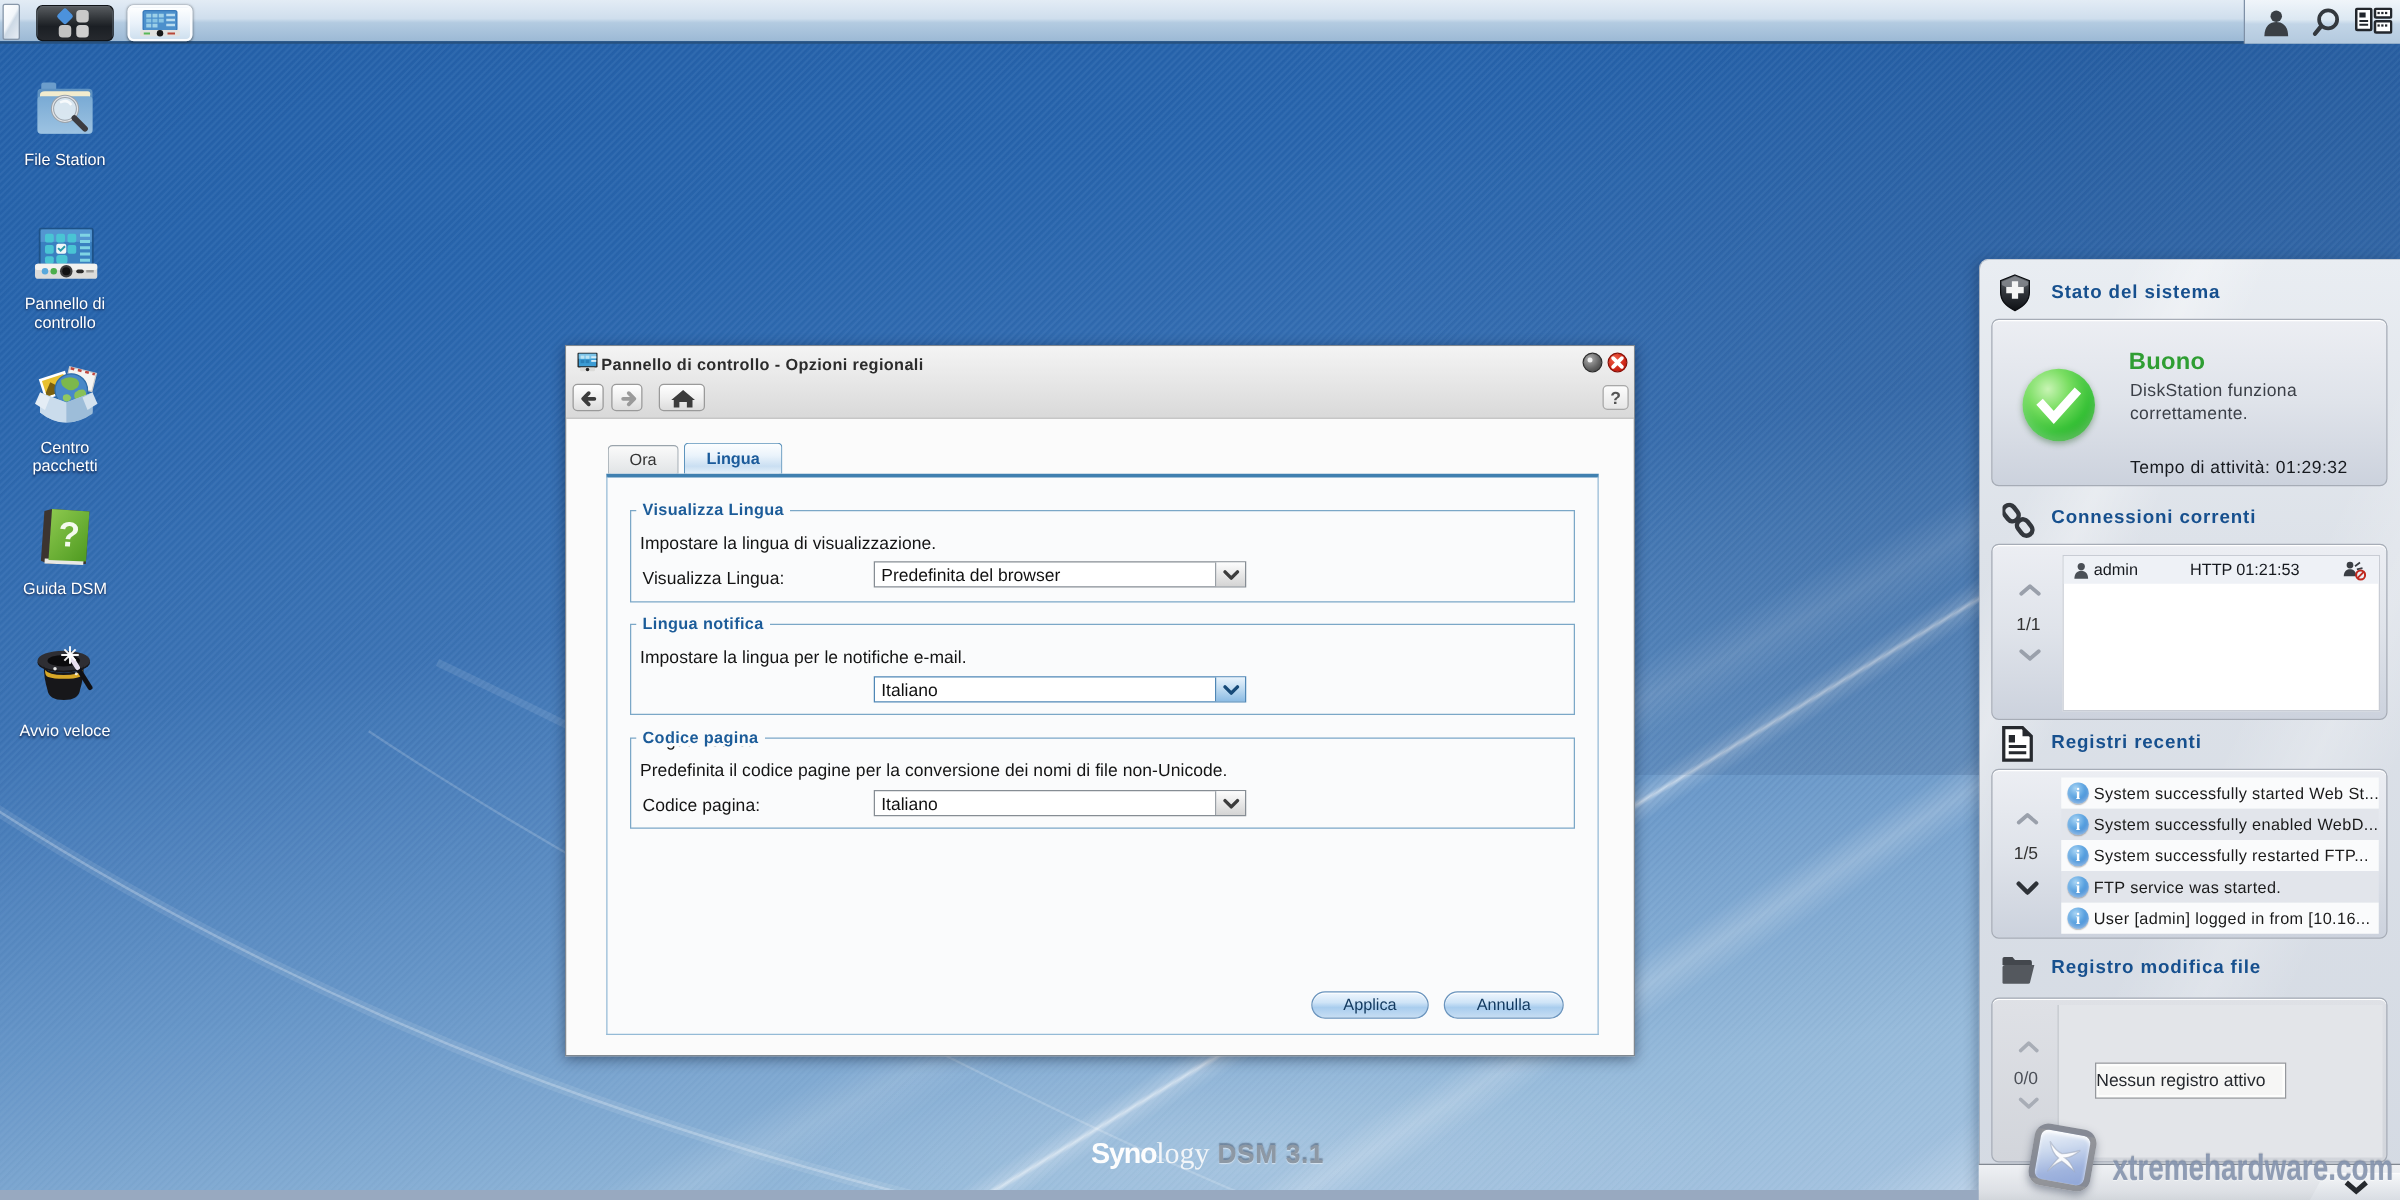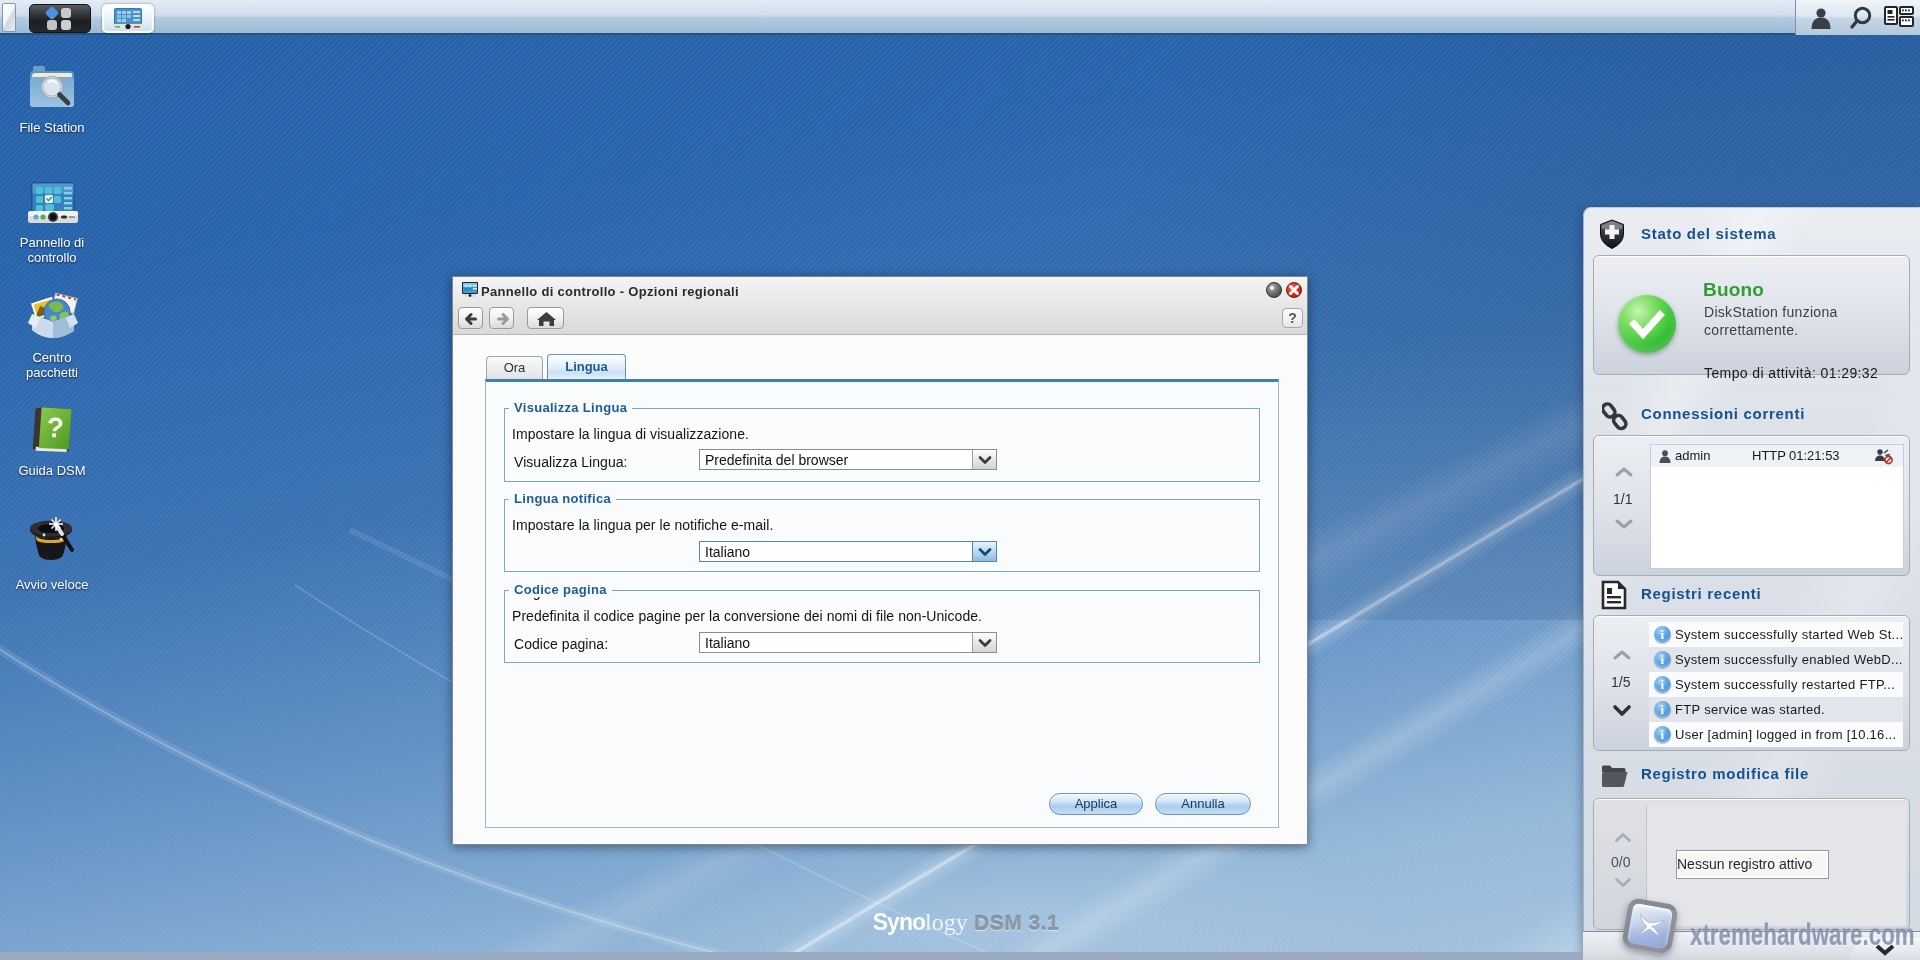--- a/index.html
+++ b/index.html
@@ -304,21 +304,21 @@
             <stop offset="0" stop-color="#6a6e74"></stop>
             <stop offset=".45" stop-color="#34383e"></stop>
             <stop offset="1" stop-color="#0e1014"></stop>
           </linearGradient>
         </defs>
       <path d="M13 1 L24.5 5.5 L24.5 15 Q24.5 24 13 29.5 Q1.5 24 1.5 15 L1.5 5.5 Z" fill="url(#shg)" stroke="#0a0c10" stroke-width="1"></path>
       <path d="M13 2.2 L23.5 6.3 L23.5 9 Q18 12 13 12 Q8 12 2.5 9 L2.5 6.3 Z" fill="#888c92" opacity=".8"></path>
       <path d="M10.5 6 L15.5 6 L15.5 10.5 L20 10.5 L20 15.5 L15.5 15.5 L15.5 20 L10.5 20 L10.5 15.5 L6 15.5 L6 10.5 L10.5 10.5 Z" fill="#f4f4f4"></path>
     </svg>
     <div class="abs whead" style="left:57px;top:17px;">Stato del sistema</div>
-    <div class="abs wbox" style="top:47px;height:120px;">
+    <div class="abs wbox" style="top:47px;height:134px;">
       <div class="abs" style="left:24px;top:39px;width:58px;height:58px;border-radius:50%;background:radial-gradient(circle at 35% 28%,#c8f4b4 0%,#7ade62 30%,#34c034 62%,#169016 100%);box-shadow:0 2px 5px rgba(20,80,20,.4), inset 0 -4px 8px rgba(255,255,255,.25);">
         <svg width="58" height="58" viewBox="0 0 58 58" style="position:absolute;left:0;top:0;">
             <path d="M16 29 L25 39 L42 20" stroke="#fff" stroke-width="7" fill="none" stroke-linecap="square"></path>
           </svg>
       </div>
       <div class="abs" style="left:109px;top:23px;font-size:19px;font-weight:bold;color:#2f9e33;letter-spacing:.2px;">Buono</div>
       <div class="abs" style="left:110px;top:47px;font-size:14px;color:#3c4048;line-height:18px;letter-spacing:.3px;">DiskStation funziona<br>correttamente.</div>
       <div class="abs" style="left:110px;top:109px;font-size:14px;color:#16191e;letter-spacing:.4px;">Tempo di attività: 01:29:32</div>
     </div>
     <svg class="abs" style="left:18px;top:194px;" width="27" height="30" viewBox="0 0 27 30">

